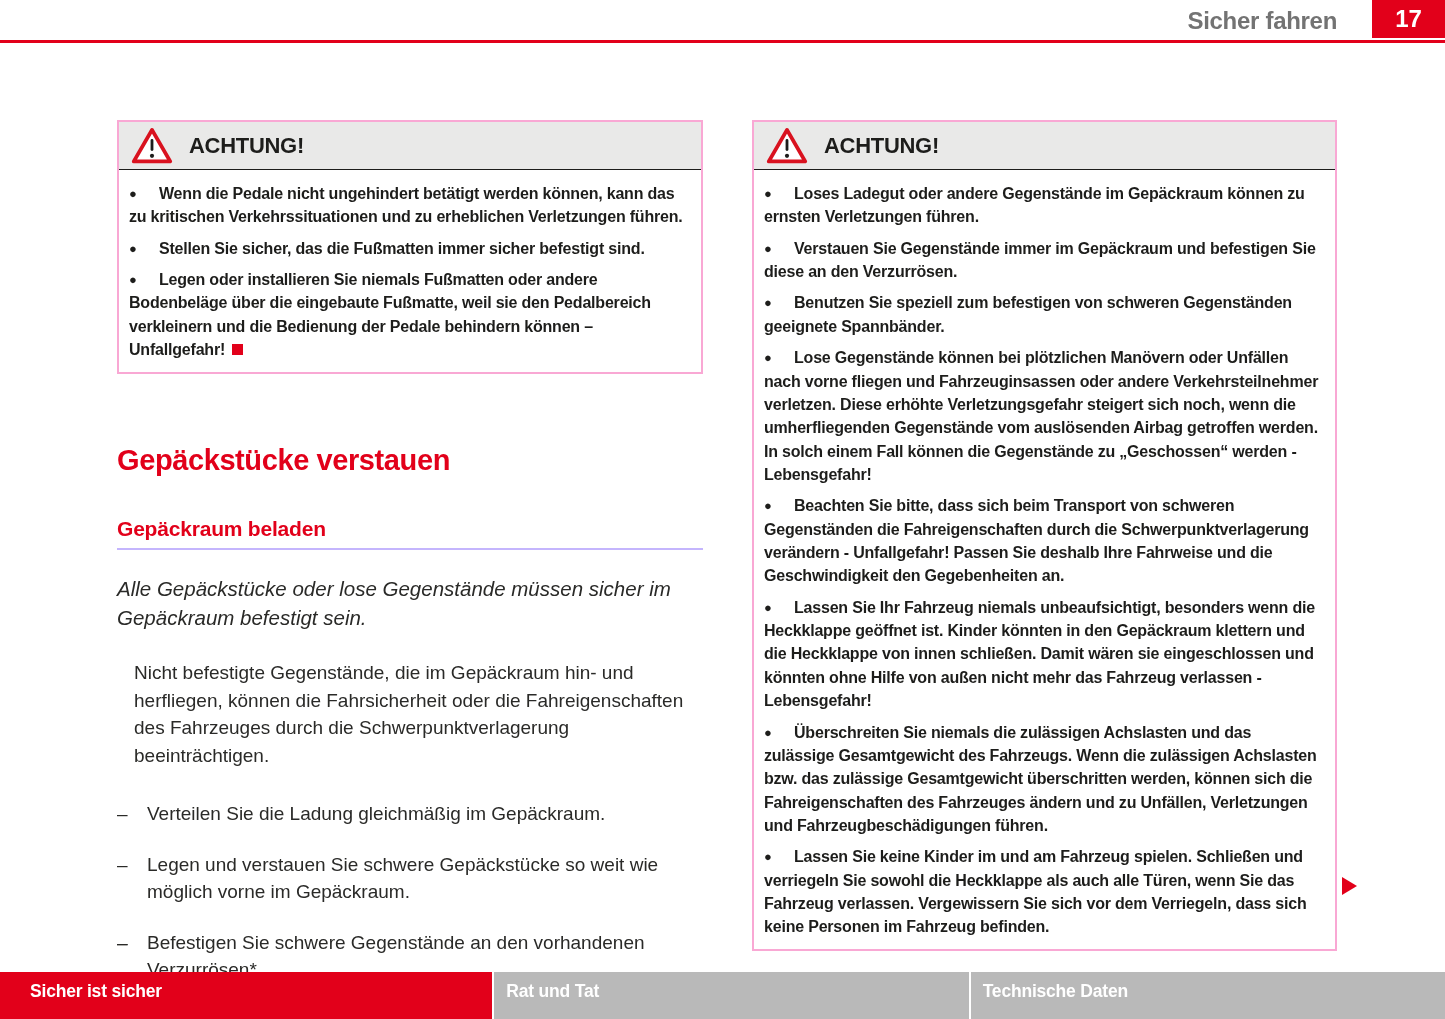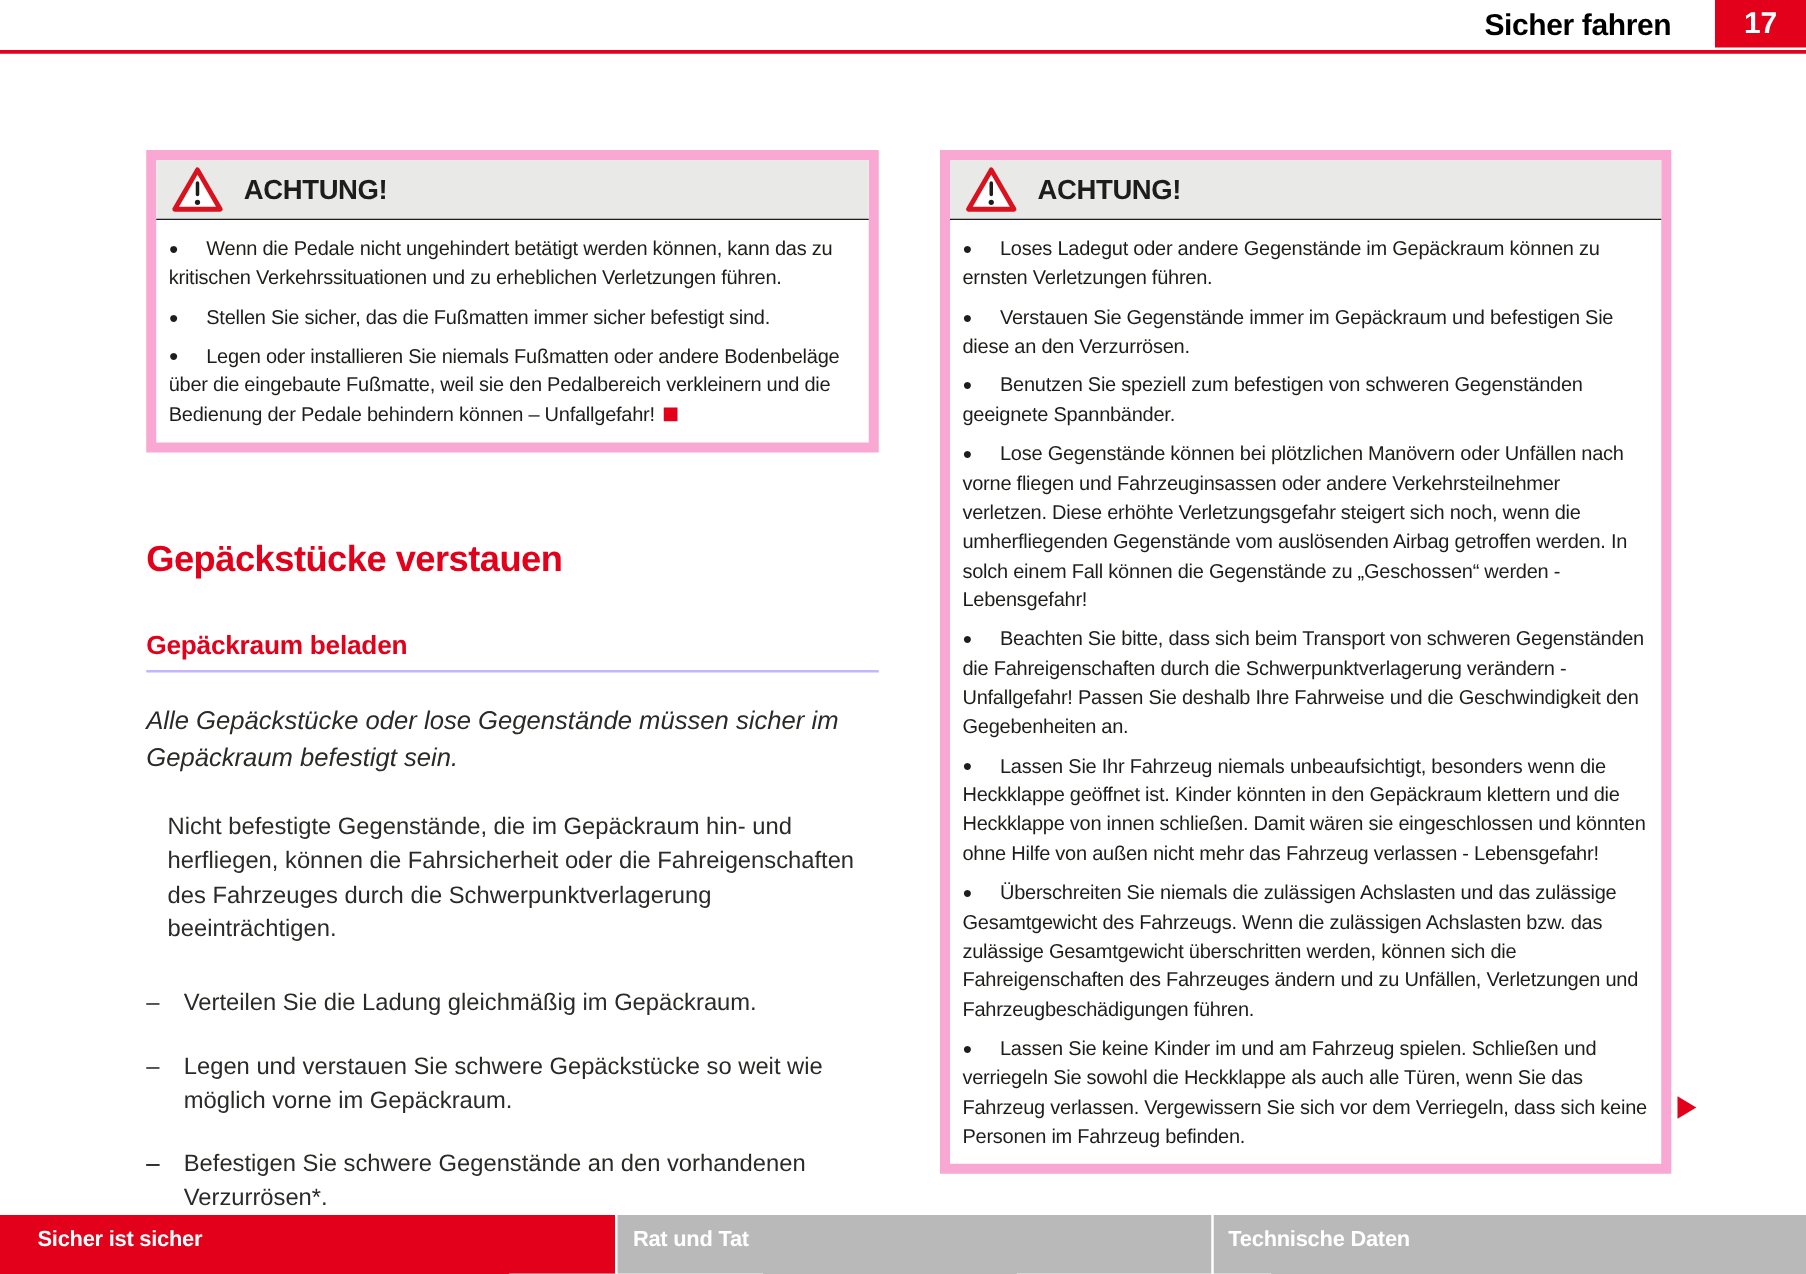--- a/index.html
+++ b/index.html
@@ -8,53 +8,53 @@
     position: relative;
     background: #ffffff;
     overflow: hidden;
     font-family: "Liberation Sans", sans-serif;
     color: #1d1d1b;
   }
 
   
   .section-title {
     position: absolute; top: 7px; right: 108px;
-    font-size: 24px; font-weight: bold; color: #000000;
+    font-size: 24px; font-weight: bold; color: #737373;
     letter-spacing: -0.3px;
   }
   .page-badge {
     position: absolute; top: 0; right: 0;
     width: 73px; height: 38px;
     background: #e2001a; color: #ffffff;
     display: flex; align-items: center; justify-content: center;
     font-size: 24px; font-weight: bold;
   }
   .header-rule {
     position: absolute; top: 40px; left: 0; right: 0;
     height: 3px; background: #e2001a;
   }
 
   
   .col-left  { position: absolute; left: 117px; top: 120px; width: 586px; }
   .col-right { position: absolute; left: 752px; top: 120px; width: 585px; }
 
   
-  .warnbox { border: 8px solid #f9a8d4; background: #ffffff; }
+  .warnbox { border: 2px solid #f9a8d4; background: #ffffff; }
   .warnhead {
     display: flex; align-items: center; gap: 16px;
     background: #e9e9e8;
     border-bottom: 1px solid #1d1d1b;
     padding: 6px 12px; height: 48px; box-sizing: border-box;
   }
   .warn-icon svg { display: block; }
   .warn-title { font-size: 22px; font-weight: bold; letter-spacing: -0.3px; }
   .warnbody { padding: 4px 10px 10px 10px; }
   .witem {
     margin: 8px 0 0 0;
-    font-size: 16px; font-weight: normal;
+    font-size: 16px; font-weight: bold;
     line-height: 1.46; letter-spacing: -0.2px;
   }
   .witem .bullet {
     display: inline-block; width: 30px;
     font-size: 13px; vertical-align: 1px;
   }
   .endsquare {
     display: inline-block; width: 11px; height: 11px;
     background: #e2001a; margin-left: 7px;
   }

